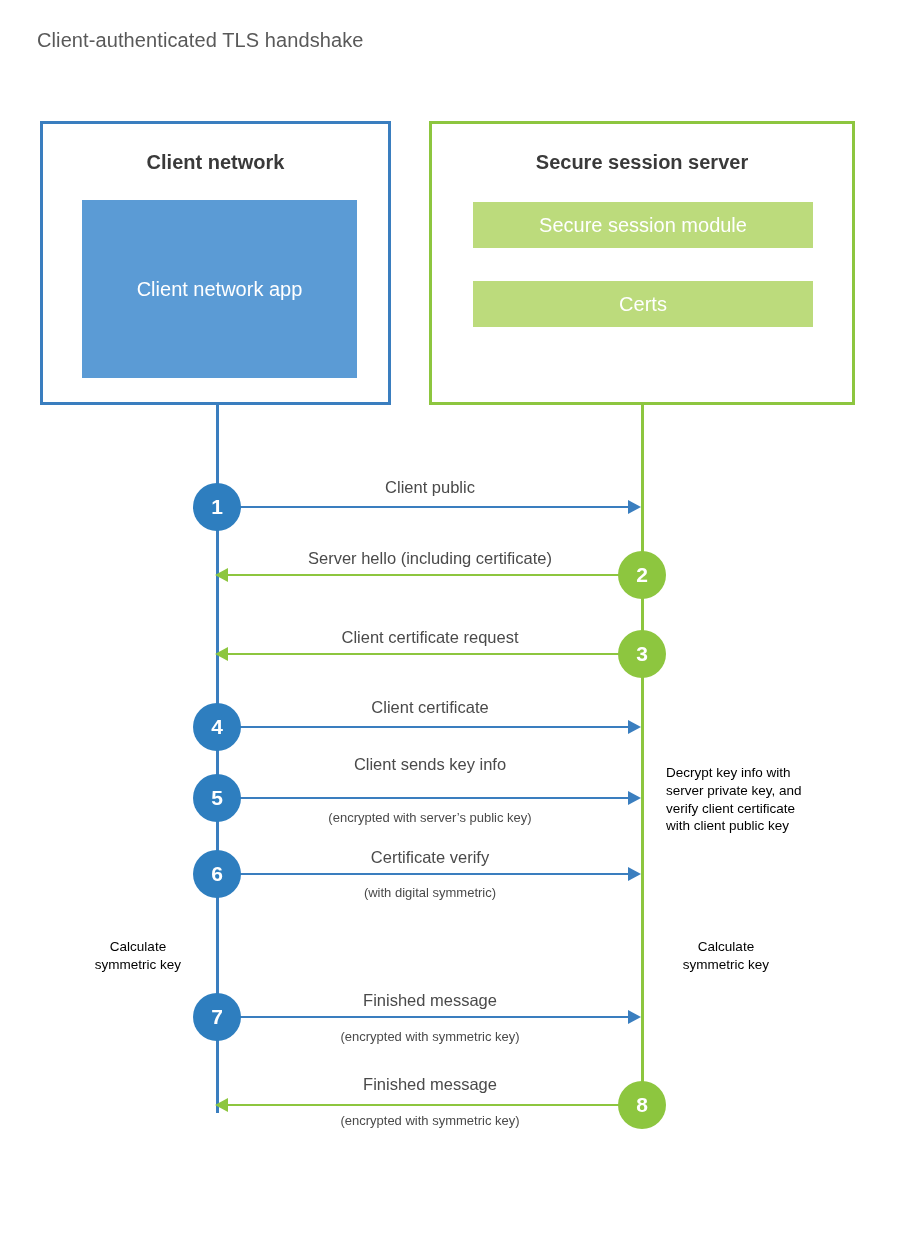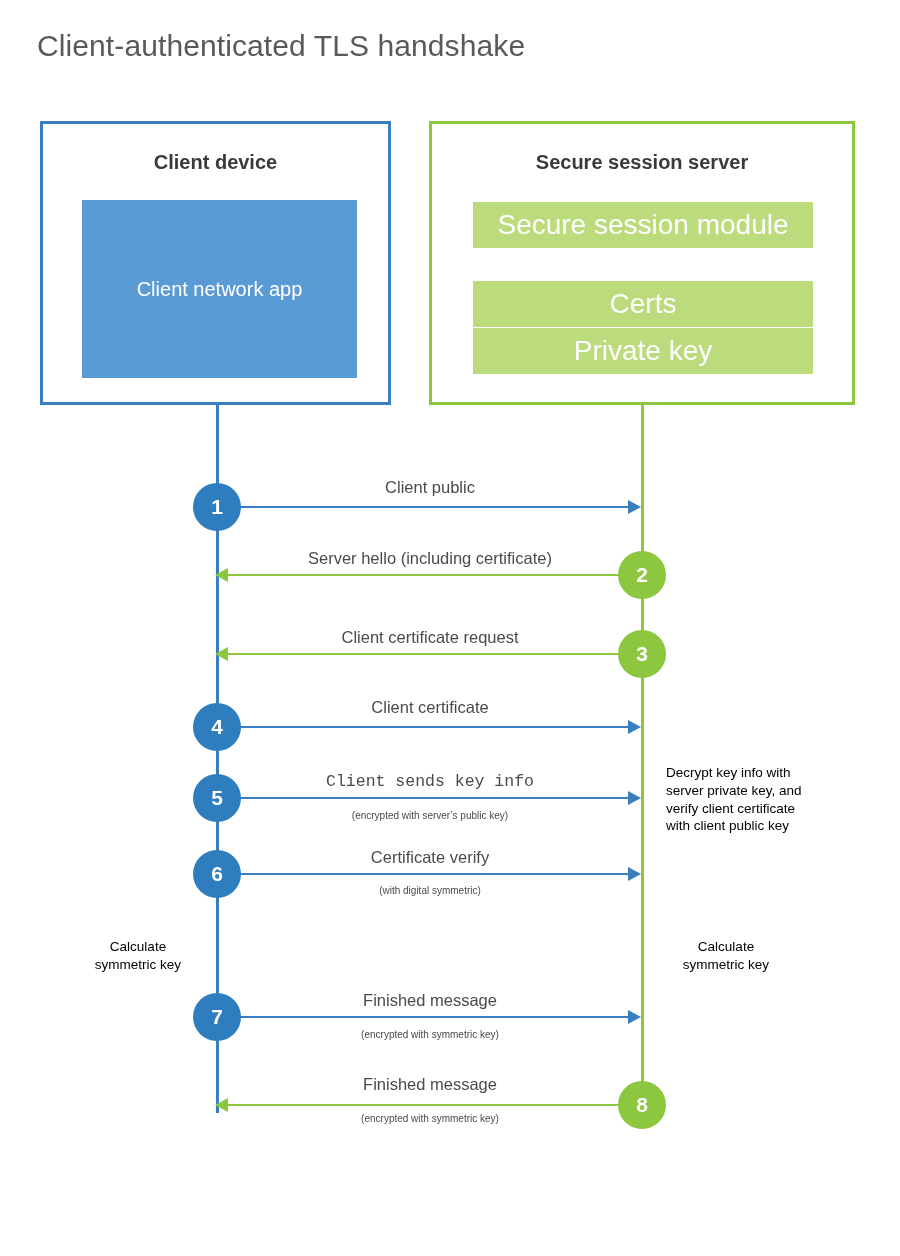--- a/index.html
+++ b/index.html
@@ -18,21 +18,21 @@
     height: 1256px;
     overflow: hidden;
     background: #ffffff;
   }
 
   
   .page-title {
     position: absolute;
     left: 37px;
     top: 29px;
-    font-size: 30px;
+    font-size: 20px;
     font-weight: 400;
     color: #595959;
     letter-spacing: 0.1px;
     white-space: nowrap;
   }
 
   
   .party-box {
     position: absolute;
     background: #ffffff;
@@ -84,21 +84,21 @@
   .server-bar {
     position: absolute;
     left: 41px;
     width: 340px;
     height: 46px;
     background: #BCDB7C;
     display: flex;
     align-items: center;
     justify-content: center;
     color: #ffffff;
-    font-size: 28px;
+    font-size: 20px;
   }
   .server-bar.b0 { top: 78px; }
   .server-bar.b1 { top: 141px; margin-top: 16px; }
   .server-bar.b2 { top: 204px; }
 
   
   .lifeline {
     position: absolute;
     width: 3px;
   }
@@ -159,21 +159,21 @@
   .msg-label {
     position: absolute;
     text-align: center;
     font-size: 16.5px;
     color: #4a4a4a;
     white-space: nowrap;
   }
   .msg-sublabel {
     position: absolute;
     text-align: center;
-    font-size: 10px;
+    font-size: 13px;
     color: #4a4a4a;
     white-space: nowrap;
   }
 
   
   .side-note {
     position: absolute;
     font-size: 13.5px;
     line-height: 1.32;
     color: #000000;
@@ -182,29 +182,28 @@
   .side-note.left { text-align: left; }
 </style>
 </head>
 <body>
 
 <div id="canvas">
 
   <div class="page-title">Client-authenticated TLS handshake</div>
 
   <div class="party-box client">
-    <div class="party-title">Client device</div>
+    <div class="party-title">Client network</div>
     <div class="client-app-box">Client network app</div>
   </div>
 
   <div class="party-box server">
     <div class="party-title">Secure session server</div>
     <div class="server-bar b0">Secure session module</div>
     <div class="server-bar b1">Certs</div>
-    <div class="server-bar b2">Private key</div>
   </div>
 
   <div class="lifeline client"></div>
   <div class="lifeline server"></div>
 
   <div class="msg-label" style="left:218px; top:478px; width:424px;">Client public</div>
   <div class="msg-line to-server" style="left:218px; top:506px; width:412px;"></div>
   <div class="arrow-head right" style="left:628px; top:500px;"></div>
   <div class="step-circle blue" style="left:193px; top:483px;">1</div>
 
@@ -216,21 +215,21 @@
   <div class="msg-label" style="left:218px; top:628px; width:424px;">Client certificate request</div>
   <div class="msg-line to-client" style="left:226px; top:653px; width:416px;"></div>
   <div class="arrow-head left" style="left:215px; top:647px;"></div>
   <div class="step-circle green" style="left:618px; top:630px;">3</div>
 
   <div class="msg-label" style="left:218px; top:698px; width:424px;">Client certificate</div>
   <div class="msg-line to-server" style="left:218px; top:726px; width:412px;"></div>
   <div class="arrow-head right" style="left:628px; top:720px;"></div>
   <div class="step-circle blue" style="left:193px; top:703px;">4</div>
 
-  <div class="msg-label" style="left:218px; top:772px; width:424px;font-family:Liberation Mono, monospace;">Client sends key info</div>
+  <div class="msg-label" style="left:218px; top:755px; width:424px;">Client sends key info</div>
   <div class="msg-line to-server" style="left:218px; top:797px; width:412px;"></div>
   <div class="arrow-head right" style="left:628px; top:791px;"></div>
   <div class="msg-sublabel" style="left:218px; top:810px; width:424px;">(encrypted with server’s public key)</div>
   <div class="step-circle blue" style="left:193px; top:774px;">5</div>
 
   <div class="msg-label" style="left:218px; top:848px; width:424px;">Certificate verify</div>
   <div class="msg-line to-server" style="left:218px; top:873px; width:412px;"></div>
   <div class="arrow-head right" style="left:628px; top:867px;"></div>
   <div class="msg-sublabel" style="left:218px; top:885px; width:424px;">(with digital symmetric)</div>
   <div class="step-circle blue" style="left:193px; top:850px;">6</div>

